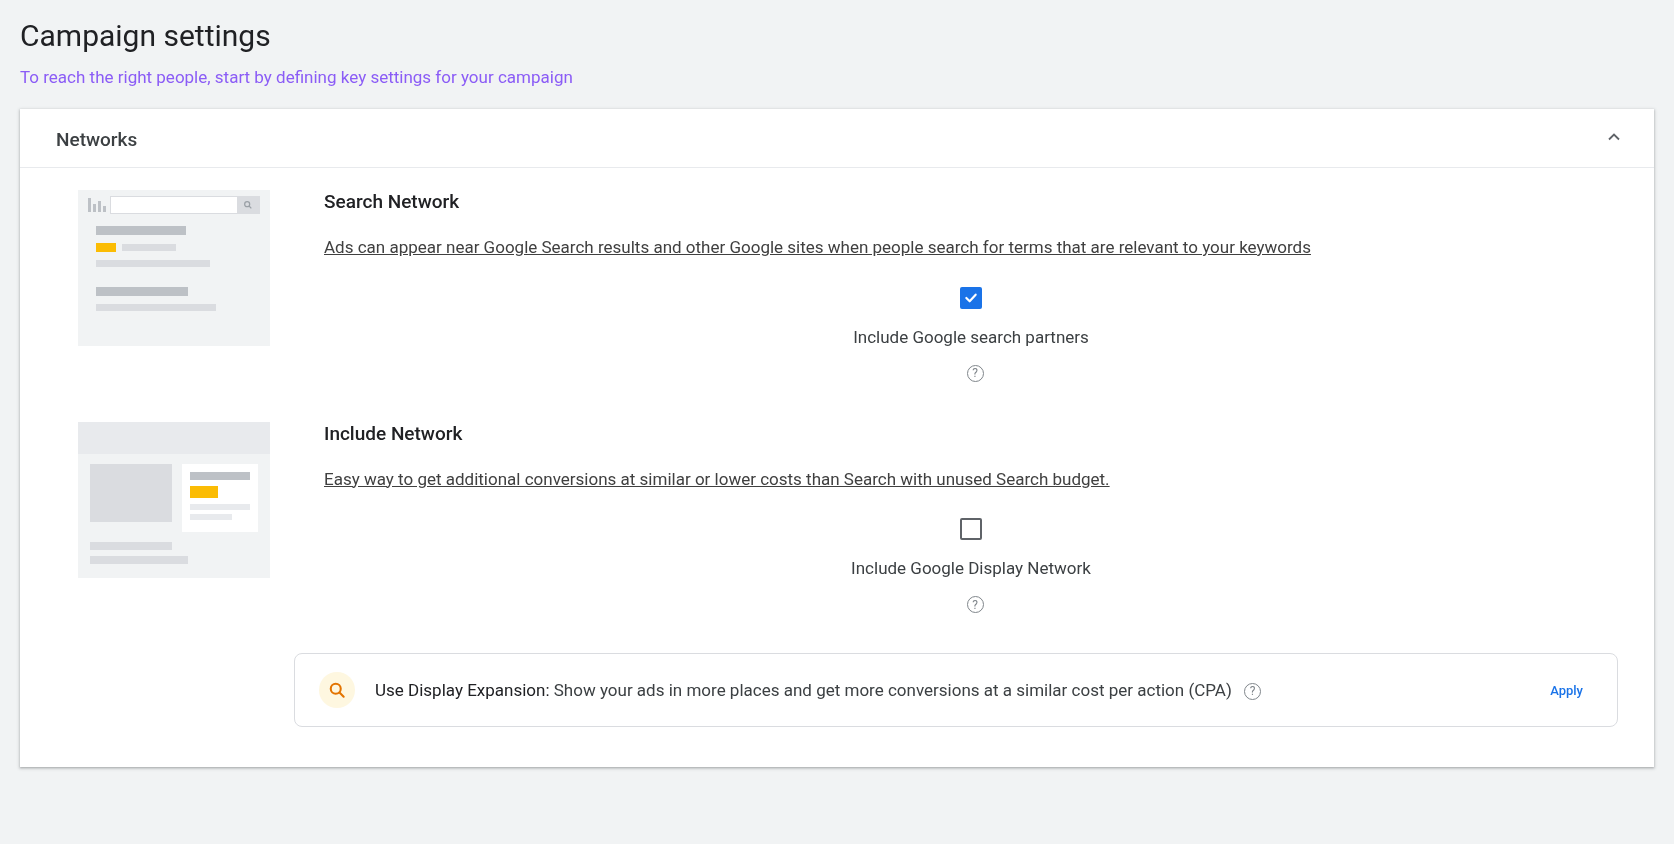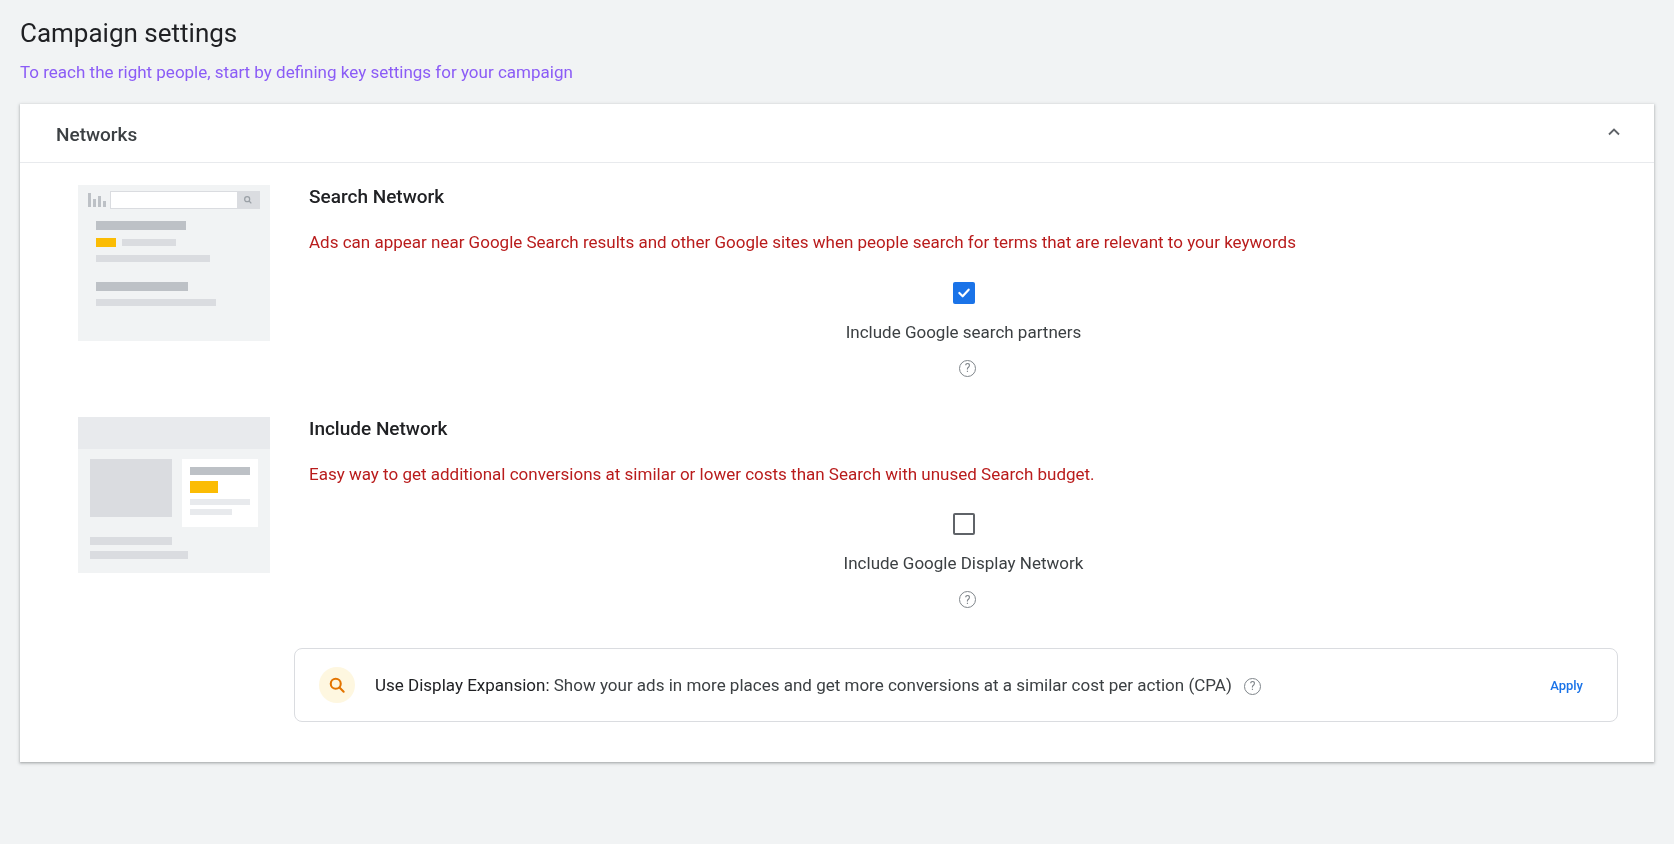--- a/index.html
+++ b/index.html
@@ -8,21 +8,21 @@
     padding: 0;
     font-family: "Google Sans", Roboto, Arial, sans-serif;
     background: #f1f3f4;
     color: #3c4043;
     font-size: 16px;
   }
   .page {
     padding: 18px 20px 20px 20px;
   }
   .page-title {
-    font-size: 26px;
+    font-size: 30px;
     font-weight: 400;
     color: #202124;
     margin: 0 0 14px 0;
   }
   .page-subtitle {
     font-size: 17px;
     color: #8b5cf6;
     margin: 8px 0 22px 0;
   }
   .card {
@@ -44,43 +44,44 @@
     color: #3c4043;
   }
   .chevron {
     color: #5f6368;
   }
   .card-body {
     padding: 22px 36px 40px 36px;
   }
   .section {
     display: flex;
-    gap: 39px;
+    gap: 54px;
     margin-bottom: 40px;
     padding-left: 22px;
   }
   .section:last-of-type { margin-bottom: 0; }
   .illus {
     width: 192px;
     flex: 0 0 192px;
   }
   .content {
     flex: 1;
   }
   .sec-title {
     font-size: 19px;
     font-weight: 500;
     color: #202124;
     margin: 0 0 22px 0;
   }
   .sec-desc {
     font-size: 17px;
-    color: #b91c1c;
+    color: #404040;
     margin: 0 0 26px 0;
     line-height: 1.5;
+    text-decoration: underline;
   }
   .check-row {
     display: flex;
     align-items: center;
     gap: 18px;
     flex-direction: column;
   }
   .checkbox {
     width: 22px;
     height: 22px;

